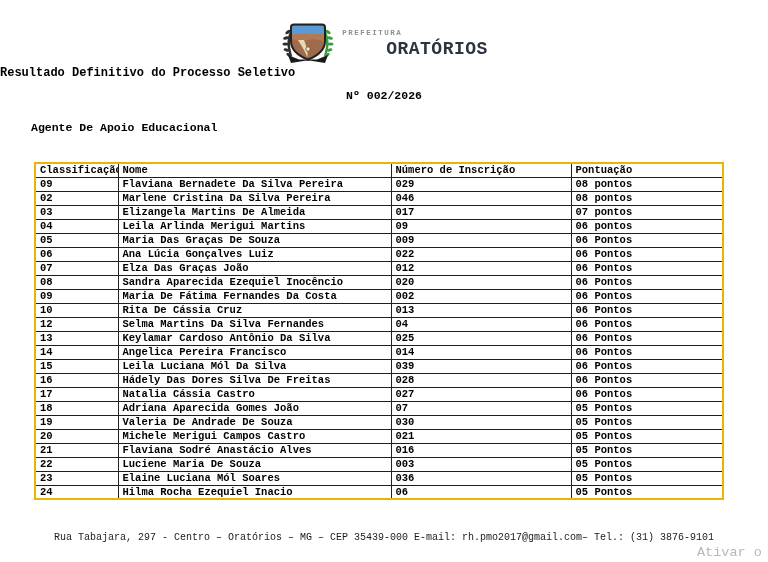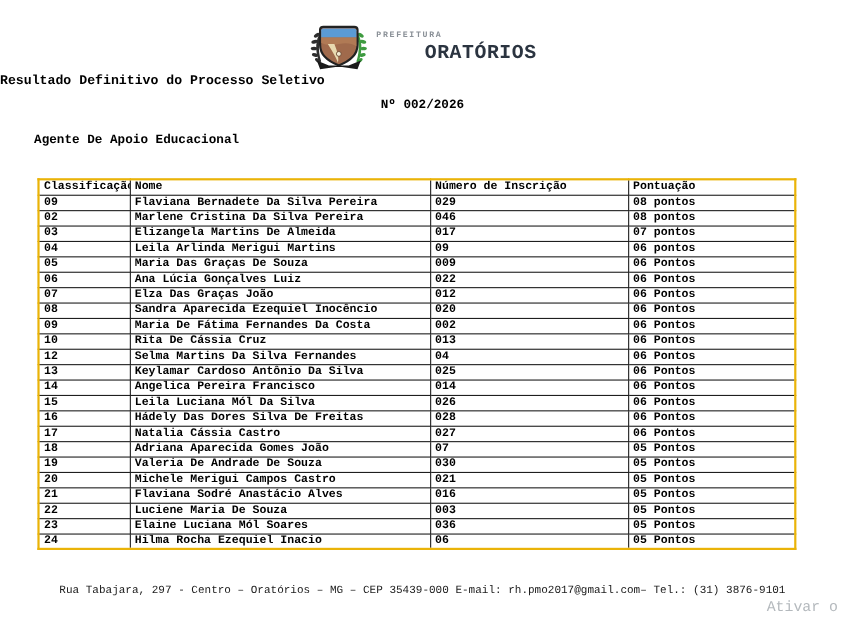--- a/index.html
+++ b/index.html
@@ -239,21 +239,21 @@
         </tr>
         <tr>
           <td class="col-rank">14</td>
           <td class="col-name">Angelica Pereira Francisco</td>
           <td class="col-insc">014</td>
           <td class="col-score">06 Pontos</td>
         </tr>
         <tr>
           <td class="col-rank">15</td>
           <td class="col-name">Leila Luciana Mól Da Silva</td>
-          <td class="col-insc">026</td>
+          <td class="col-insc">039</td>
           <td class="col-score">06 Pontos</td>
         </tr>
         <tr>
           <td class="col-rank">16</td>
           <td class="col-name">Hádely Das Dores Silva De Freitas</td>
           <td class="col-insc">028</td>
           <td class="col-score">06 Pontos</td>
         </tr>
         <tr>
           <td class="col-rank">17</td>

